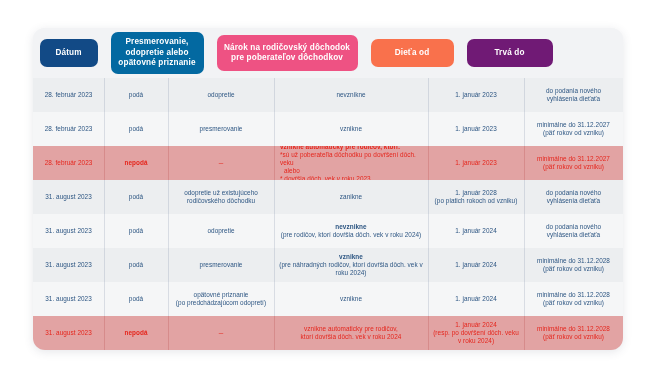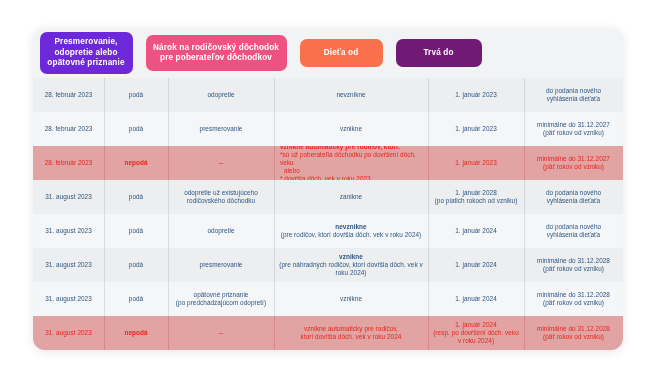--- a/index.html
+++ b/index.html
@@ -129,22 +129,25 @@
   .c3 { flex: 0 0 154px; }
   .c4 { flex: 0 0 96px; }
   .c5 { flex: 0 0 99px; }
 </style>
 </head>
 <body>
 
 <div id="table-card">
 
   <div class="head-row">
+    <div class="head-cell c0">
+      <div class="chip" style="background: rgb(18, 74, 134);">Dátum</div>
+    </div>
     <div class="head-cell c2">
-      <div class="chip tall" style="background: #6d28d9;">Presmerovanie, odopretie alebo opätovné priznanie</div>
+      <div class="chip tall" style="background: #0369a1;">Presmerovanie, odopretie alebo opätovné priznanie</div>
     </div>
     <div class="head-cell c3">
       <div class="chip tall" style="background: rgb(238, 82, 131); text-align: center;">Nárok na rodičovský dôchodok pre poberateľov dôchodkov</div>
     </div>
     <div class="head-cell c4">
       <div class="chip" style="background: rgb(249, 113, 76);">Dieťa od</div>
     </div>
     <div class="head-cell c5">
       <div class="chip" style="background: #701a75;">Trvá do</div>
     </div>

